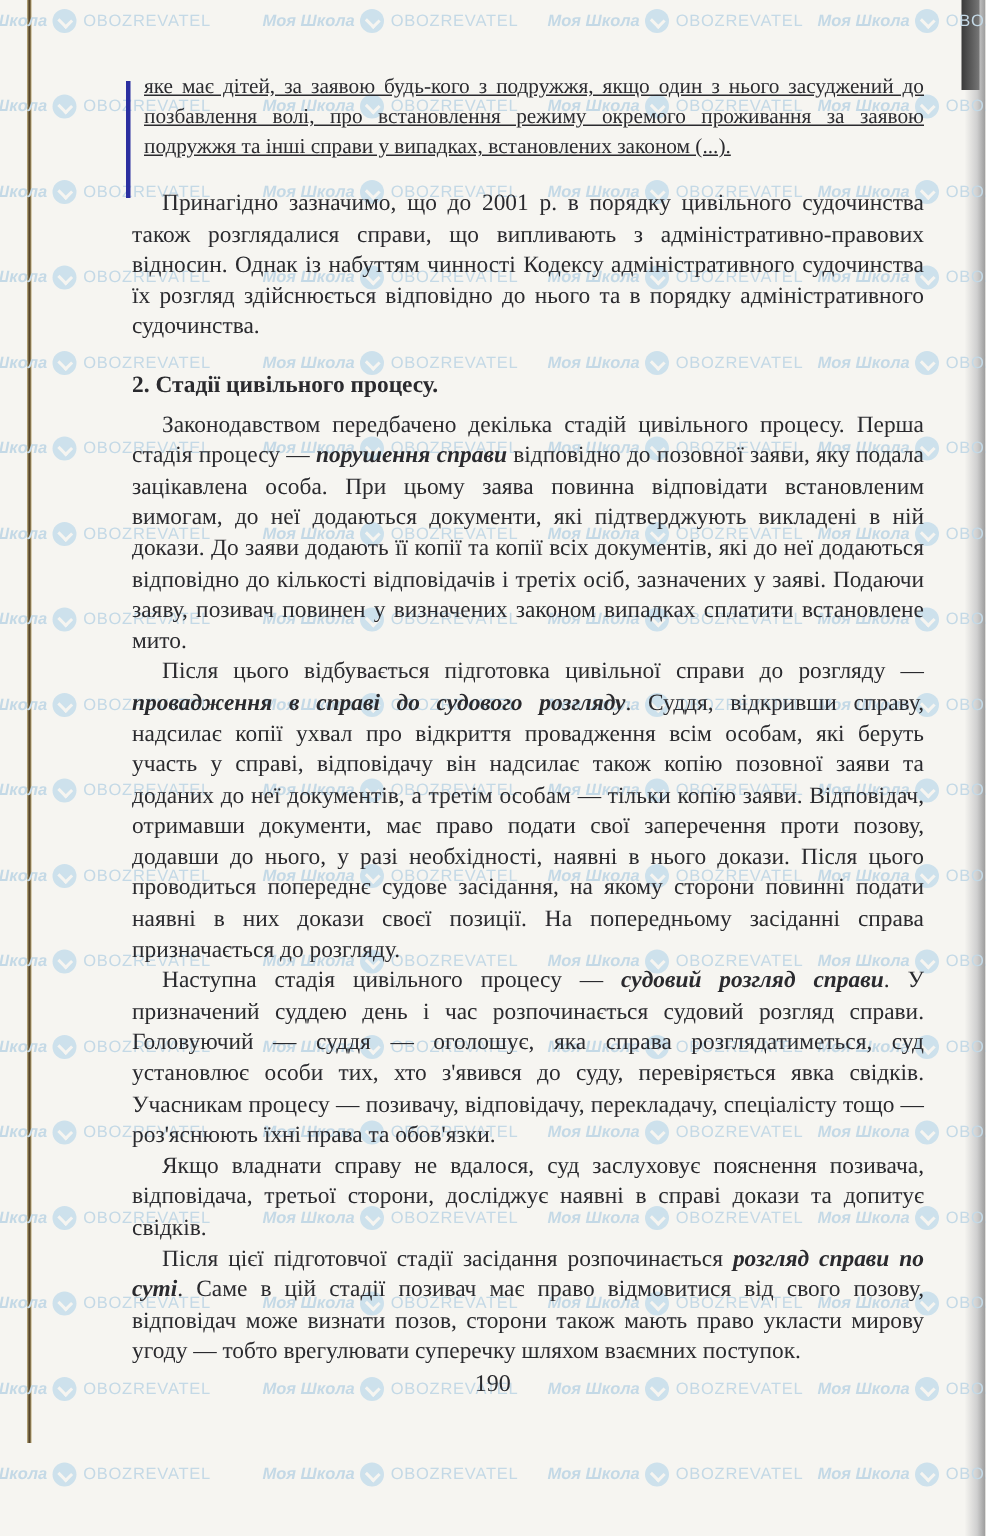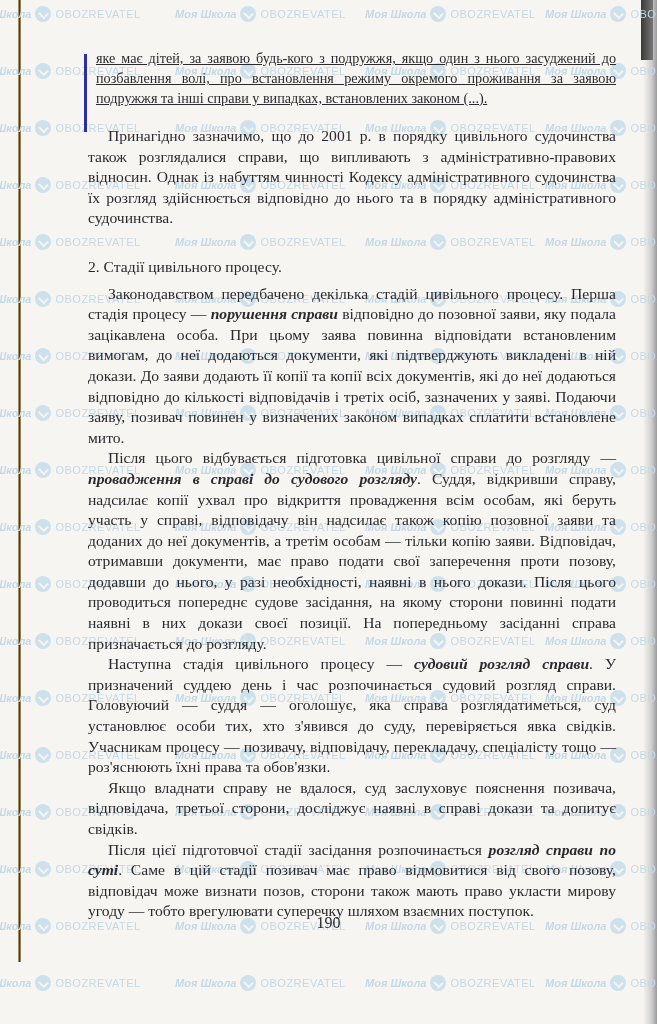--- a/index.html
+++ b/index.html
@@ -41,21 +41,21 @@
   .quote {
     position:relative; left:0; padding-left:0; font-size:14.2px; line-height:20px;text-decoration:underline;
   }
   .quote-bar {
     position:absolute; left:-4px; top:6px; width:3px; height:78px; background:#2b2fa0;
   }
   .quote p { margin:0 0 0 8px; text-align:justify; }
   p { margin:0; text-align:justify; text-indent:0; }
   .para { text-indent:20px; }
   .first-para { margin-top:18px; }
-  .heading { font-weight:normal; margin-top:28px; margin-bottom:6px; font-size:15.6px; text-indent:0; }
+  .heading { font-weight:bold; margin-top:18px; margin-bottom:6px; font-size:15.6px; text-indent:0; }
   .em { font-weight:bold; font-style:italic; }
   .page-number {
     position:absolute; left:0; width:657px; top:914px; text-align:center; font-size:16px; color:#2a2a2e;
   }
 </style>
 </head>
 <body>
 
 <div class="spine"></div>
 <div class="right-edge"></div>

